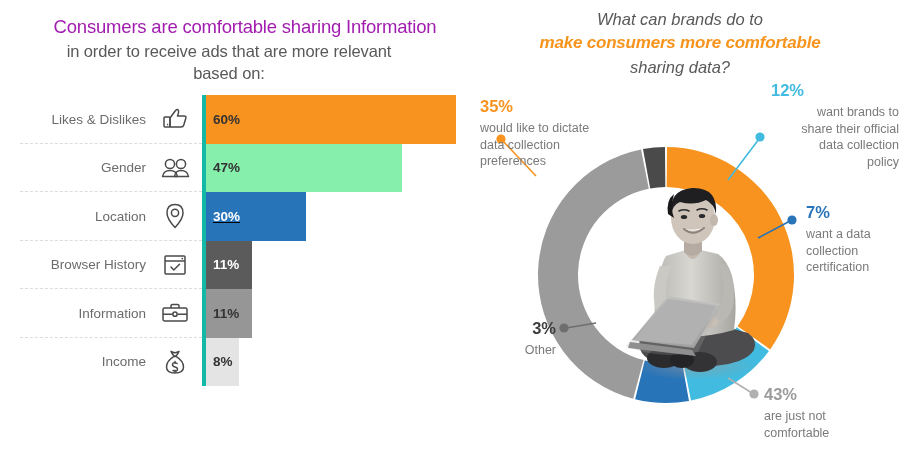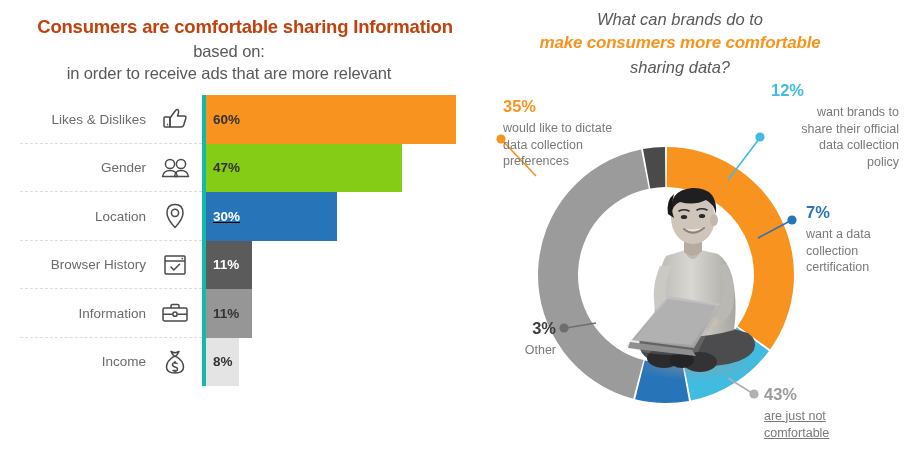--- a/index.html
+++ b/index.html
@@ -31,22 +31,22 @@
   .left-heading {
     position: absolute;
     top: 14px;
     left: 0;
     width: 458px;
     text-align: center;
     line-height: 1.38;
   }
   .left-heading .h-strong {
     display: block;
-    color: #c2410c;
-    font-weight: bold;
+    color: #a21caf;
+    font-weight: normal;
     font-size: 18.5px;
     letter-spacing: -0.2px;
     margin-left: 32px;
   }
   .left-heading .h-rest {
     display: block;
     color: #595959;
     font-size: 16.5px;
     letter-spacing: -0.1px;
   }
@@ -192,22 +192,22 @@
 </style>
 </head>
 <body>
 
 <div class="infographic">
 
   <div class="left-panel">
 
     <div class="left-heading">
       <span class="h-strong">Consumers are comfortable sharing Information</span>
+      <span class="h-rest">in order to receive ads that are more relevant</span>
       <span class="h-rest">based on:</span>
-      <span class="h-rest">in order to receive ads that are more relevant</span>
     </div>
 
     <div class="bars" id="bars-container">
         <div class="bar-row">
           <div class="row-label">Likes &amp; Dislikes</div>
           <div class="row-icon">
             <svg width="30" height="30" viewBox="0 0 30 30" fill="none" stroke="currentColor" stroke-width="1.5" stroke-linejoin="round">
               <rect x="4" y="13" width="6" height="10" rx="1"></rect>
               <path d="M10 14 L15.5 6.5 Q17.5 4.5 18.5 6.5 Q19 8.5 17.5 12 L24 12 Q26.5 12 25.8 14.3 L23.8 21 Q23.2 23 21 23 L10 23 Z"></path>
               <path d="M7 20.5 h1.2"></path>
@@ -224,36 +224,36 @@
           <div class="row-label">Gender</div>
           <div class="row-icon">
             <svg width="32" height="30" viewBox="0 0 32 30" fill="none" stroke="currentColor" stroke-width="1.5" stroke-linejoin="round">
               <circle cx="11" cy="11" r="4.6"></circle>
               <circle cx="22" cy="11" r="4.6"></circle>
               <path d="M3.5 23.5 Q4.5 17.5 11 17.5 Q17.5 17.5 18.5 23.5 Z"></path>
               <path d="M15.5 23.5 Q16.2 17.5 22 17.5 Q28.5 17.5 29.5 23.5 Z"></path>
             </svg>
           </div>
           <div class="bar-track">
-            <div class="bar-fill" style="width: 195.99px; background: #84cc16;">
+            <div class="bar-fill" style="width: 195.99px; background: #86efac;">
               <span class="bar-value" style="color: rgb(51, 51, 51);">47%</span>
             </div>
           </div>
         </div>
         <div class="bar-row">
           <div class="sep"></div>
           <div class="row-label">Location</div>
           <div class="row-icon">
             <svg width="26" height="30" viewBox="0 0 26 30" fill="none" stroke="currentColor" stroke-width="1.5" stroke-linejoin="round">
               <path d="M13 3.5 Q21 3.5 21 12 Q21 18 13 26.5 Q5 18 5 12 Q5 3.5 13 3.5 Z"></path>
               <circle cx="13" cy="11.8" r="3.6"></circle>
             </svg>
           </div>
           <div class="bar-track">
-            <div class="bar-fill" style="width: 131px; background: rgb(40, 116, 184); text-decoration: underline;">
+            <div class="bar-fill" style="width: 100px; background: rgb(40, 116, 184); text-decoration: underline;">
               <span class="bar-value" style="color: rgb(255, 255, 255);">30%</span>
             </div>
           </div>
         </div>
         <div class="bar-row">
           <div class="sep"></div>
           <div class="row-label">Browser History</div>
           <div class="row-icon">
             <svg width="30" height="30" viewBox="0 0 30 30" fill="none" stroke="currentColor" stroke-width="1.5" stroke-linejoin="round">
               <rect x="5" y="6" width="20" height="18" rx="1"></rect>
@@ -395,21 +395,21 @@
         <line x1="320" y1="221" x2="288" y2="238" stroke="#2874B8" stroke-width="1.6"></line>
         <circle cx="322" cy="220" r="4.6" fill="#2874B8"></circle>
 
         <line x1="258" y1="378" x2="282" y2="393" stroke="#B0B0B0" stroke-width="1.6"></line>
         <circle cx="284" cy="394" r="4.6" fill="#B0B0B0"></circle>
 
         <line x1="126" y1="323" x2="96" y2="328" stroke="#6E6E6E" stroke-width="1.6"></line>
         <circle cx="94" cy="328" r="4.6" fill="#6E6E6E"></circle>
       </svg>
 
-      <div class="callout" style="left:10px; top:96px; width:140px;margin-left:23px;">
+      <div class="callout" style="left:10px; top:96px; width:140px;">
         <span class="c-pct" style="color:#F7931E;">35%</span>
         <span class="c-desc" style="white-space: pre-line;">would like to dictate
 data collection
 preferences</span>
       </div>
 
       <div class="callout" style="left:301px; top:80px; width:128px;">
         <span class="c-pct" style="color:#41BBE0;">12%</span>
         <span class="c-desc" style="white-space: pre-line; text-align: right;">want brands to
 share their official
@@ -419,21 +419,21 @@
 
       <div class="callout" style="left:336px; top:202px; width:96px;">
         <span class="c-pct" style="color:#2874B8;">7%</span>
         <span class="c-desc" style="white-space: pre-line;">want a data
 collection
 certification</span>
       </div>
 
       <div class="callout" style="left:294px; top:384px; width:132px;">
         <span class="c-pct" style="color:#9B9B9B;">43%</span>
-        <span class="c-desc" style="white-space: pre-line; text-decoration: underline;">are just not
+        <span class="c-desc" style="white-space: pre-line;">are just not
 comfortable</span>
       </div>
 
       <div class="callout align-right" style="left:0px; top:318px; width:86px;">
         <span class="c-pct" style="color:#3C3C3C;">3%</span>
         <span class="c-desc" style="white-space: pre-line;">Other</span>
       </div>
 
     </div>
   </div>

